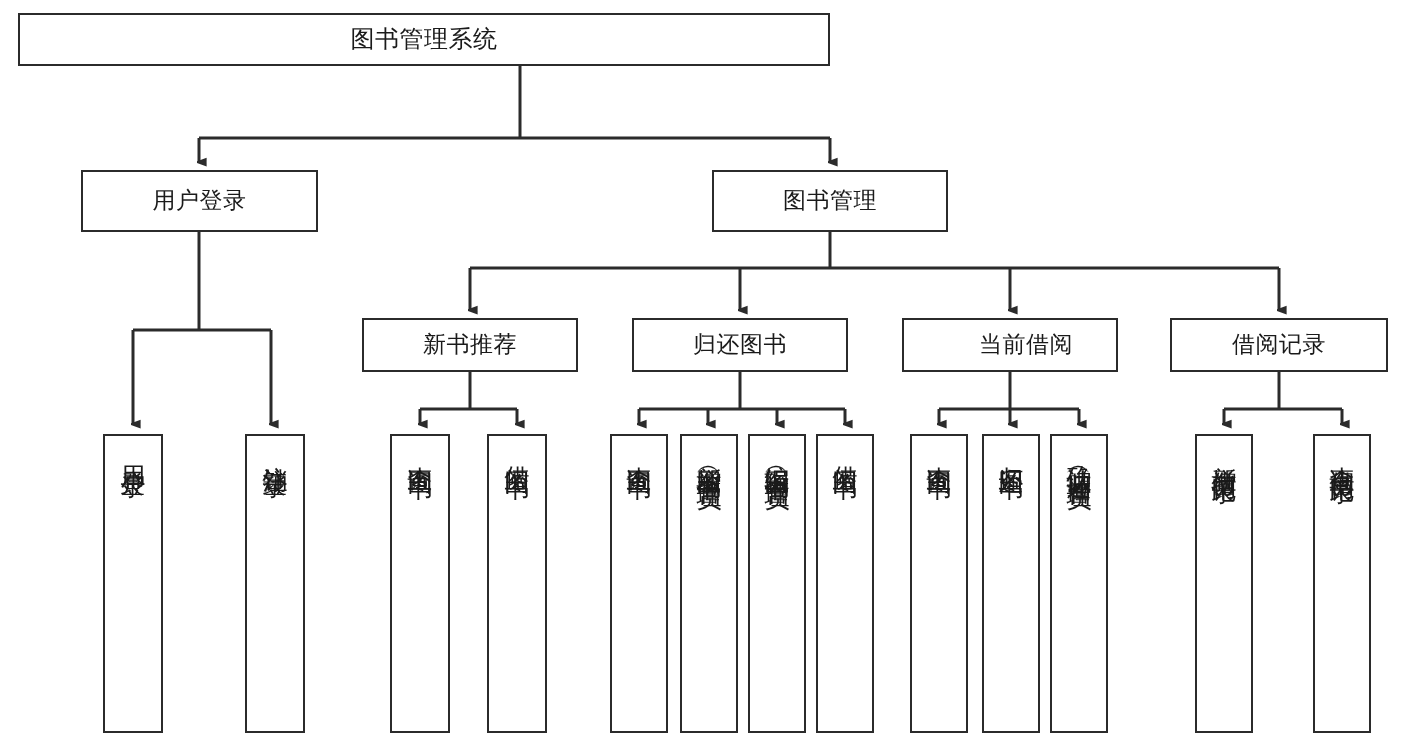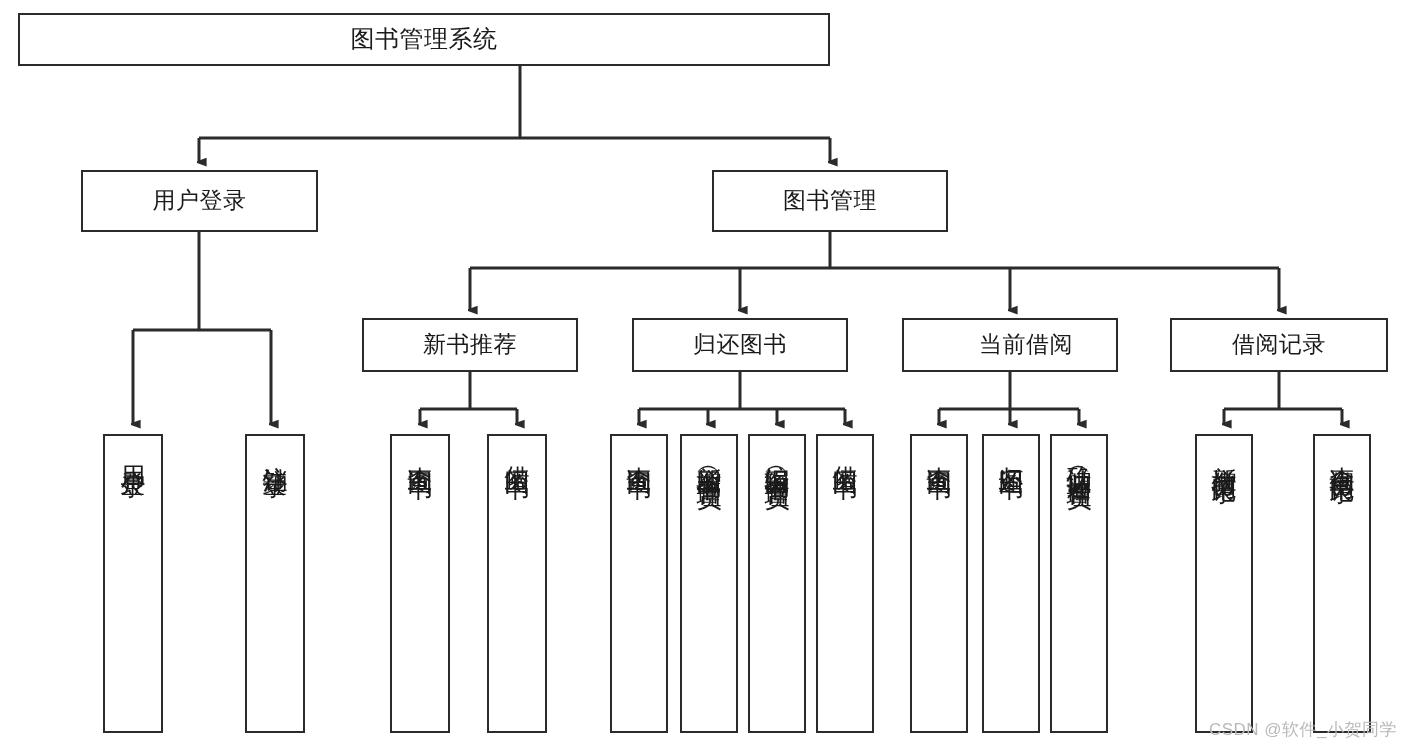--- a/index.html
+++ b/index.html
@@ -185,15 +185,14 @@
     <span class="label">确认归还（管理员）</span>
   </div>
 
   <div class="node vert" style="left:1195px; top:434px; width:58px; height:299px;">
     <span class="label">新增借阅记录</span>
   </div>
   <div class="node vert" style="left:1313px; top:434px; width:58px; height:299px;">
     <span class="label">查询借阅记录</span>
   </div>
 
-  <div class="watermark">CSDN @软件_小贺同学</div>
 
 </div>
 
 </body></html>

